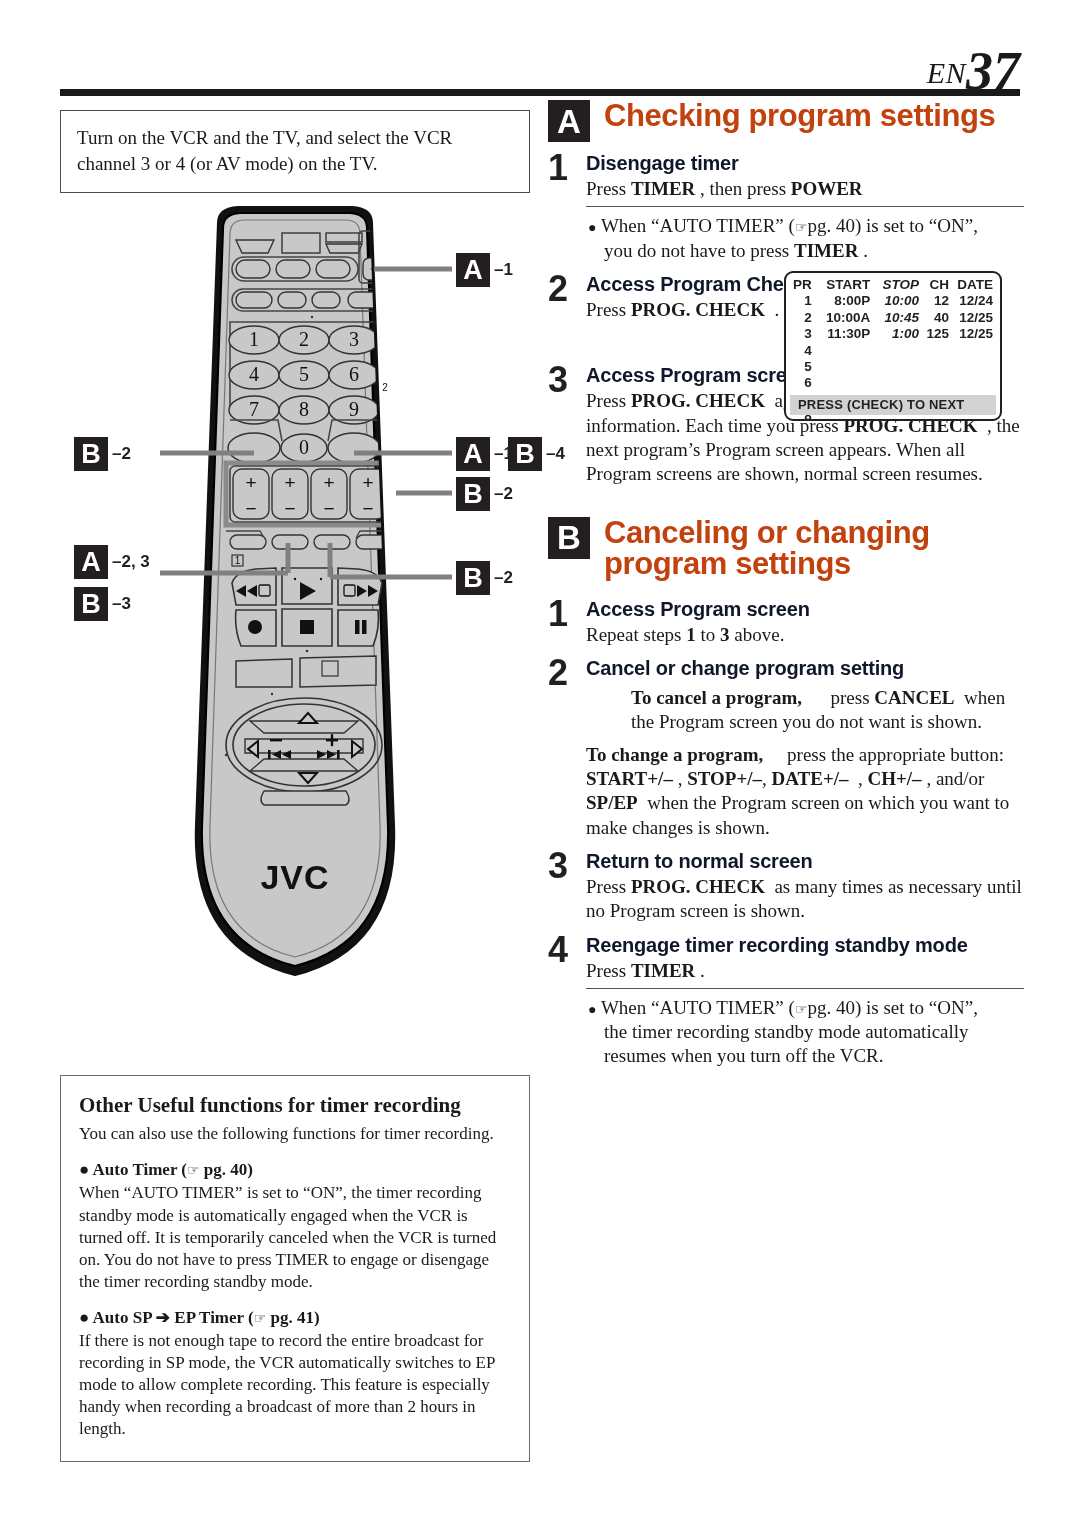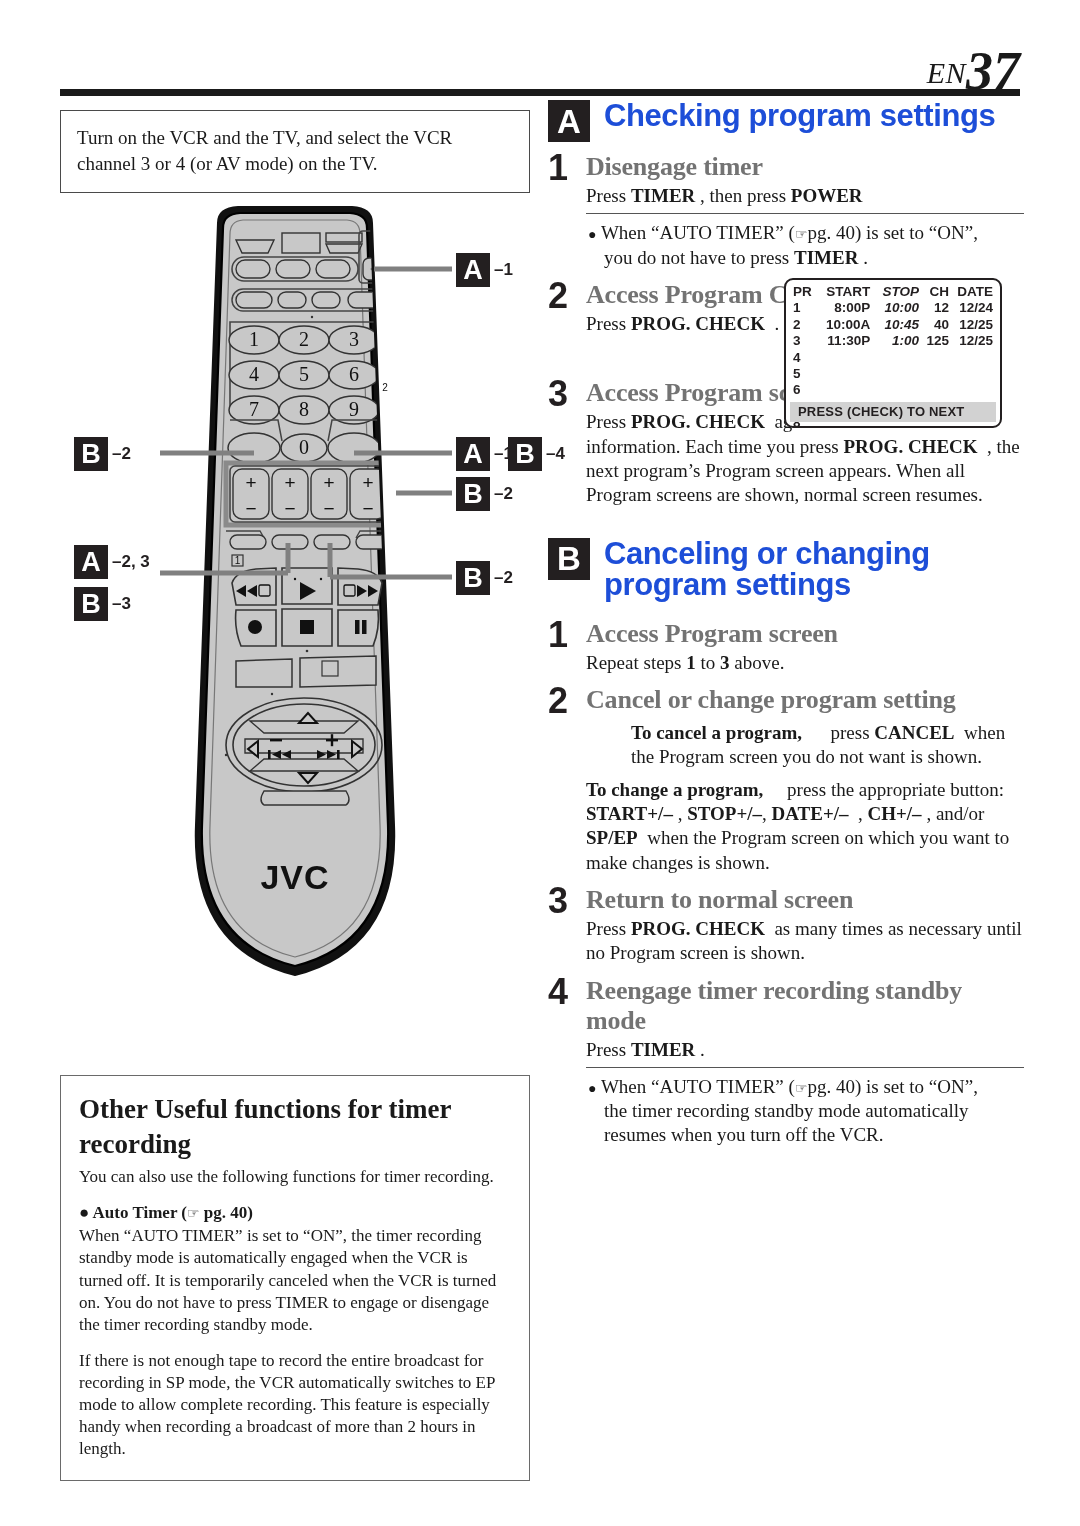--- a/index.html
+++ b/index.html
@@ -66,21 +66,21 @@
   }
 
   
   .useful-box {
     border: 1.6px solid #6a6a6a;
     padding: 16px 18px 20px 18px;
     font-size: 17px; line-height: 1.3;
   }
   .useful-title {
     font-family: "Liberation Serif", serif;
-    font-weight: bold; font-size: 27px; margin-bottom: 4px;
+    font-weight: bold; font-size: 21px; margin-bottom: 4px;
   }
   .useful-p { margin-bottom: 14px; }
   .useful-sub {
     font-weight: bold; font-size: 17px; margin-bottom: 1px;
     font-family: "Liberation Serif", serif;
   }
   .hand { font-family: "DejaVu Sans", sans-serif; font-size: 14px; font-weight: normal; }
 
   
   .sect-head {
@@ -91,33 +91,33 @@
     font-family: "Liberation Sans", sans-serif;
     font-weight: bold; font-size: 33px;
     display: flex; align-items: center; justify-content: center;
     flex: 0 0 42px; line-height: 1;
   }
   .sect-title {
     margin-left: 14px;
     font-family: "Liberation Sans", sans-serif;
     font-weight: bold; font-size: 31px; line-height: 1.02;
     letter-spacing: -0.4px;
-    color: #1d4ed8;
+    color: #c2410c;
   }
 
   .step { display: flex; align-items: flex-start; margin-top: 10px; }
   .step-num {
     font-family: "Liberation Sans", sans-serif;
     font-weight: bold; font-size: 36px; line-height: .9;
     width: 38px; flex: 0 0 38px; color: #231f20;
   }
   .step-body { flex: 1 1 auto; }
   .step-title {
-    font-family: Liberation Serif, serif;
-    font-weight: bold; font-size: 26px; color: #737373;
+    font-family: Liberation Sans, sans-serif;
+    font-weight: bold; font-size: 20px; color: #0f172a;
     letter-spacing: -0.2px;
     margin-bottom: 2px;
   }
   .step-text { font-size: 19px; line-height: 1.28; }
   .b { font-weight: bold; }
   .rule-note {
     border-top: 1.4px solid #555; margin: 5px 0 4px 0; padding-top: 3px;
   }
   .bullet-note { font-size: 19px; line-height: 1.28; padding-left: 2px; }
   .bullet-note .dot { font-size: 14px; }
@@ -132,21 +132,21 @@
     font-family: "Liberation Sans", sans-serif;
     font-weight: bold; font-size: 13px; color: #231f20;
     position: relative; overflow: hidden;
   }
   .osd table { border-collapse: collapse; width: 100%; }
   .osd td, .osd th {
     font-weight: bold; font-size: 13.5px; padding: 0 0 0.5px 0;
     white-space: nowrap; line-height: 1.18;
   }
   .osd th { text-align: right; }
-  .osd .c-pr { text-align: left; width: 18px; }
+  .osd .c-pr { text-align: right; width: 18px; }
   .osd .c-start { text-align: right; width: 62px; }
   .osd .c-stop { text-align: right; width: 52px; font-style: italic; }
   .osd .c-ch { text-align: right; width: 32px; }
   .osd .c-date { text-align: right; width: 46px; }
   .osd-foot {
     position: absolute; left: 4px; right: 4px; bottom: 4px;
     background: #d2d2d2; color: #231f20;
     font-size: 13px; font-weight: bold; padding: 2.5px 0 2.5px 8px;
     letter-spacing: .2px;
   }
@@ -376,20 +376,23 @@
 
     <div class="useful-box" style="position:absolute; left:0; top:965px; width:470px;">
       <div class="useful-title">Other Useful functions for timer recording</div>
       <div class="useful-p">You can also use the following functions for timer recording.</div>
 
       <div class="useful-sub">
         <span>● Auto Timer (</span><span class="hand">☞</span><span> pg. 40)</span>
       </div>
       <div class="useful-p">When “AUTO TIMER” is set to “ON”, the timer recording standby mode is automatically engaged when the VCR is turned off. It is temporarily canceled when the VCR is turned on. You do not have to press TIMER to engage or disengage the timer recording standby mode.</div>
 
+      <div class="useful-sub">
+        <span>● Auto SP ➔ EP Timer (</span><span class="hand">☞</span><span> pg. 41)</span>
+      </div>
       <div>If there is not enough tape to record the entire broadcast for recording in SP mode, the VCR automatically switches to EP mode to allow complete recording. This feature is especially handy when recording a broadcast of more than 2 hours in length.</div>
     </div>
   </div>
 
   <div class="col-right">
 
     <div class="sect-head">
       <div class="sect-letter">A</div>
       <div class="sect-title">Checking program settings</div>
     </div>

